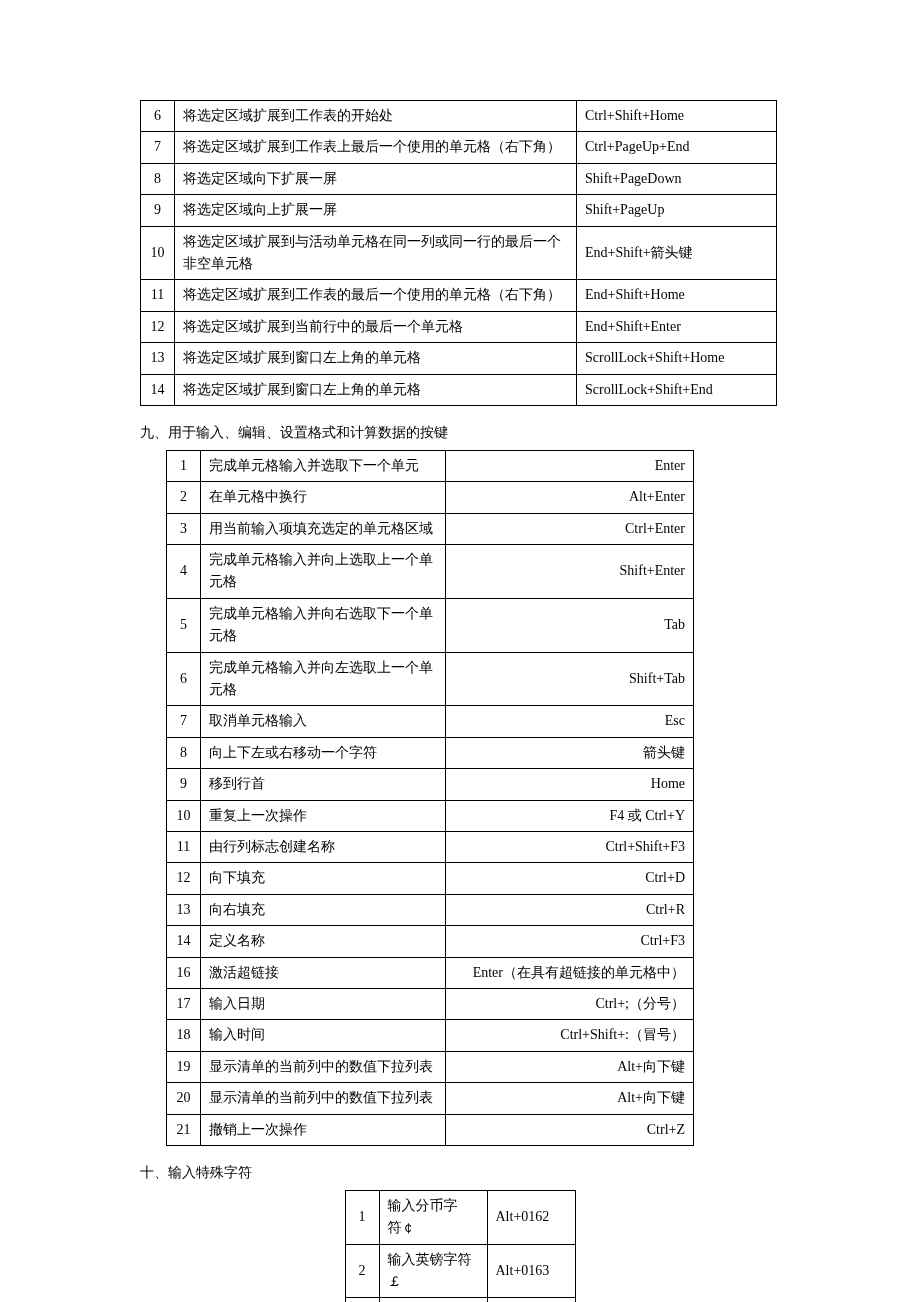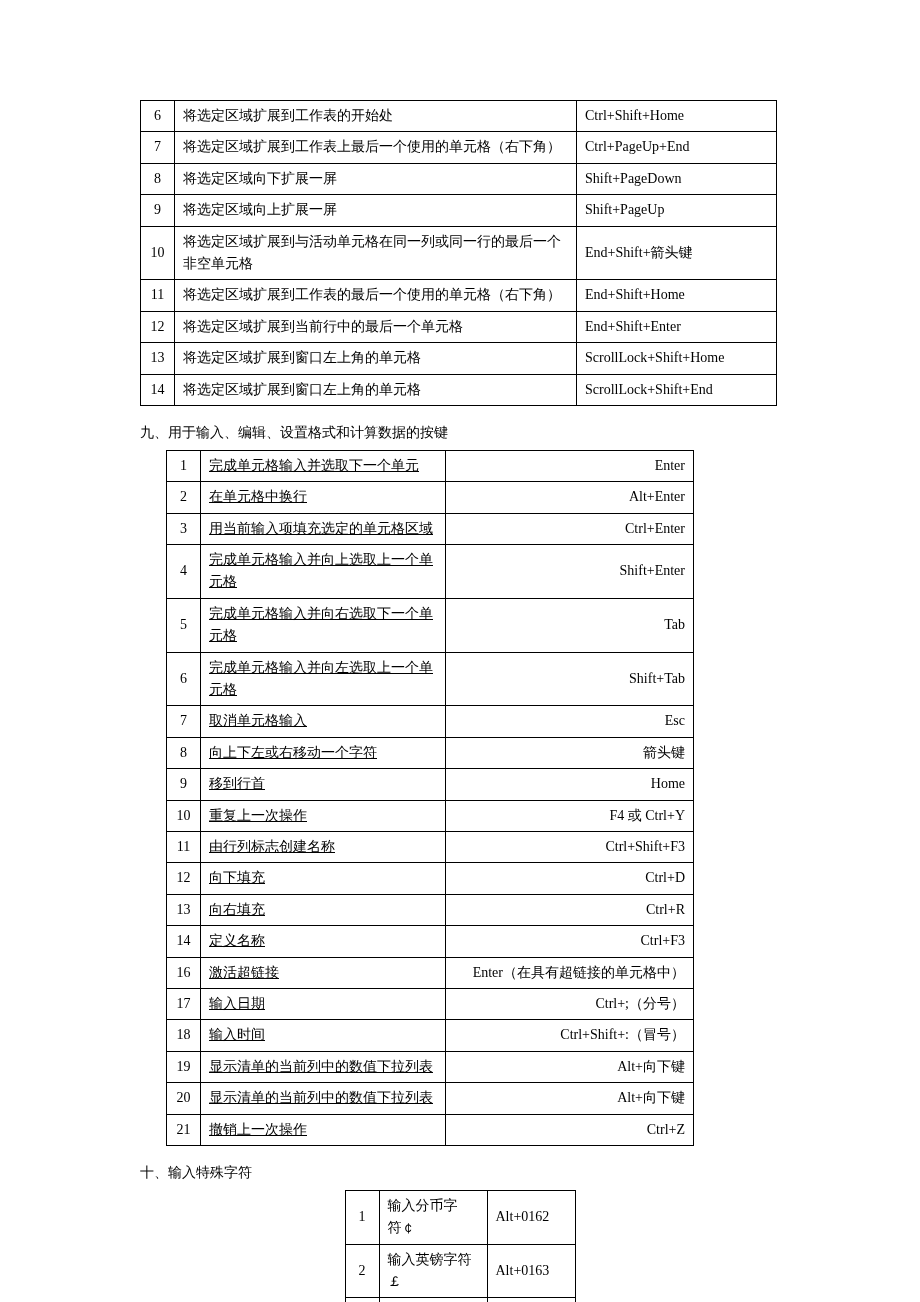--- a/index.html
+++ b/index.html
@@ -32,21 +32,21 @@
       text-align: center;
       width: 34px;
     }
     .heading {
       margin-bottom: 8px;
       font-size: 14px;
       font-family: Liberation Serif, serif;
     }
     .table1 td.desc { width: 402px; }
     .table1 td.key { width: 200px; }
-    .table2 td.desc { width: 245px; text-decoration: underline; }
+    .table2 td.desc { width: 245px; }
     .table2 td.key { width: 248px; text-align: right; }
     .table3 td.desc { width: 108px; }
     .table3 td.key { width: 88px; }
     .table3-wrap {
       display: flex;
       justify-content: center;
       margin-bottom: 30px;
     }
   </style>
 </head>

